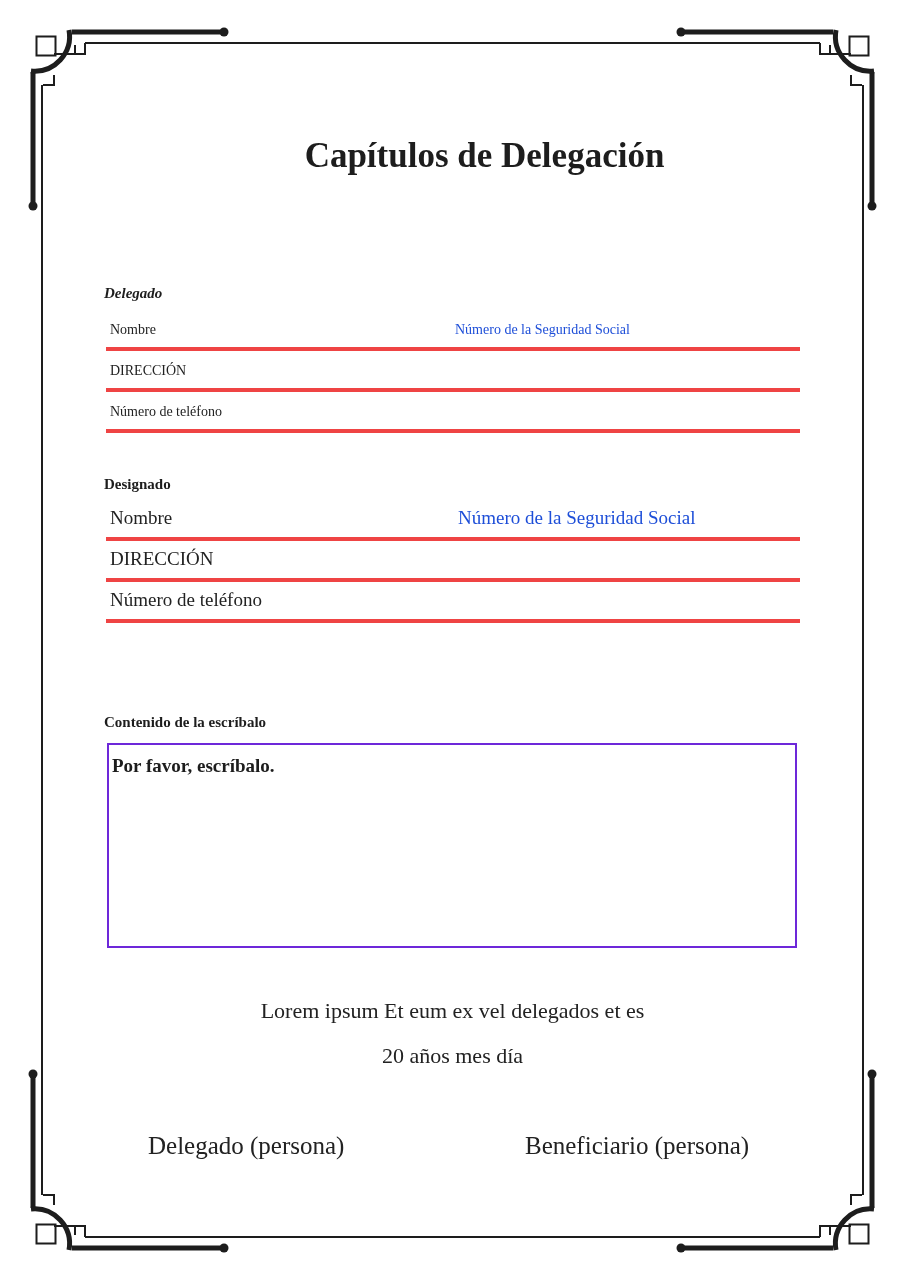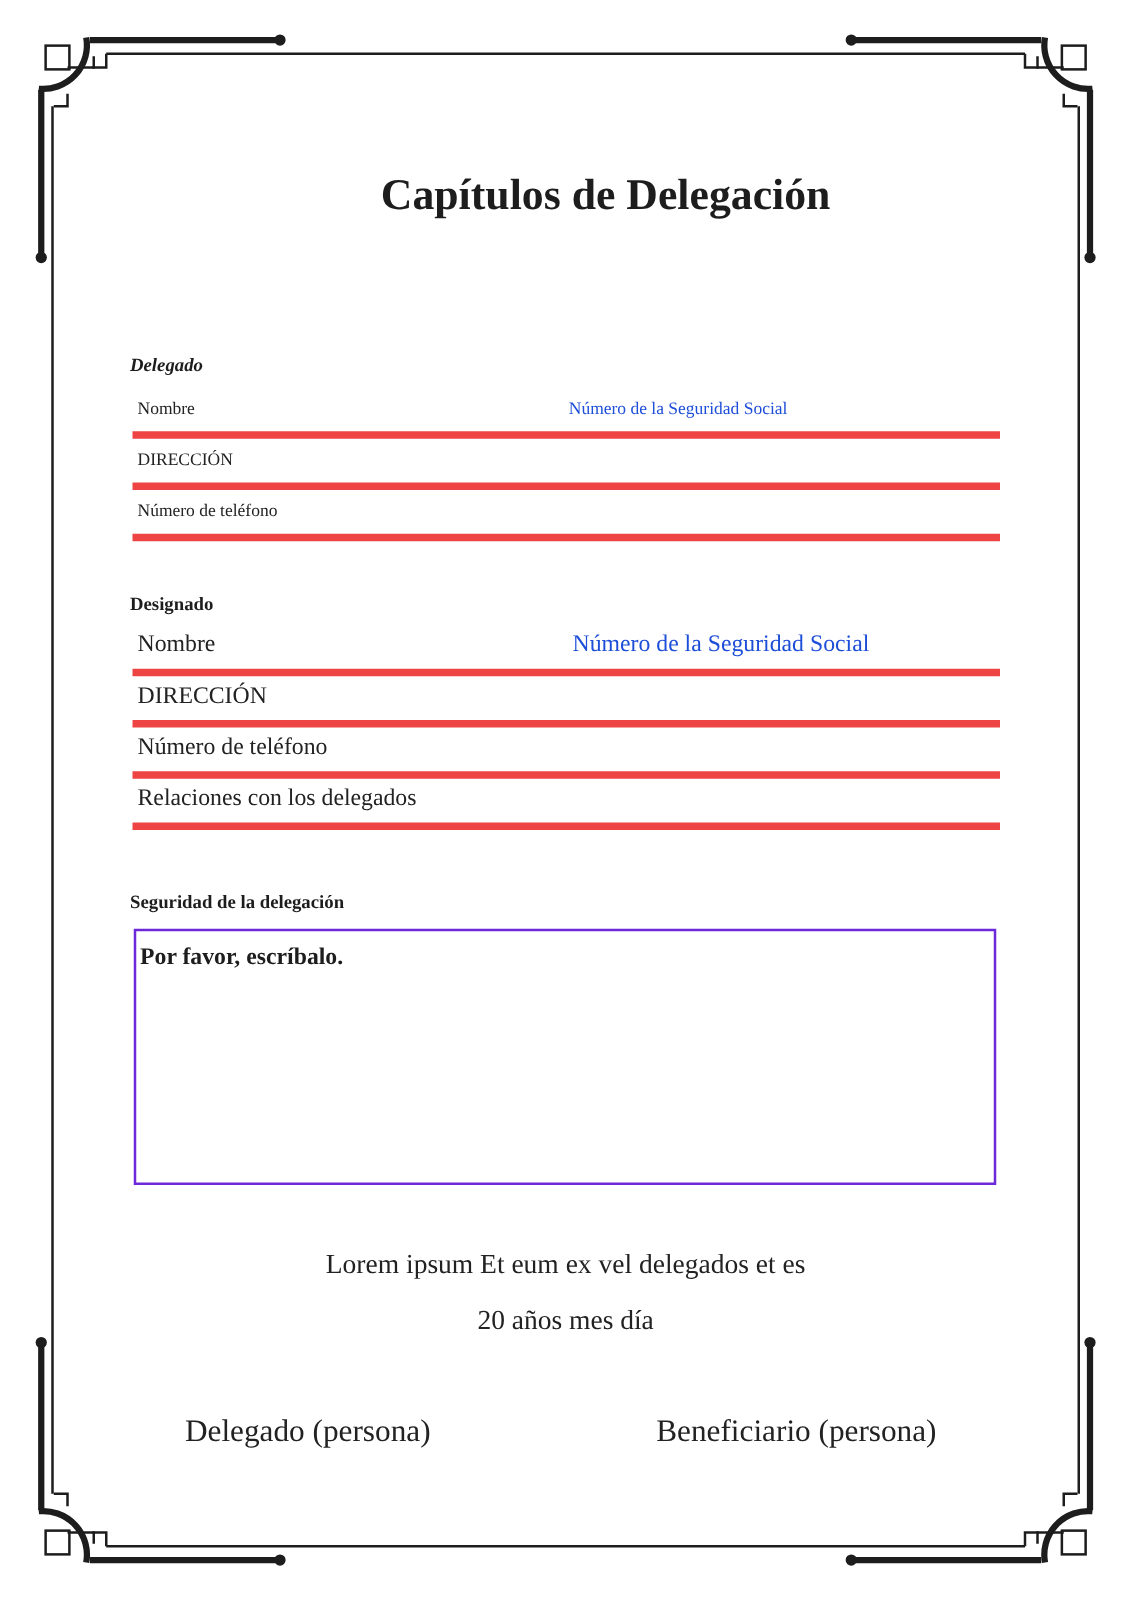--- a/index.html
+++ b/index.html
@@ -4,21 +4,21 @@
 <style>
   html, body { margin: 0; padding: 0; background: #ffffff; }
   body { width: 905px; height: 1280px; position: relative; overflow: hidden;
          font-family: "DejaVu Serif", "Liberation Serif", serif; color: #1d1d1d; }
   .frame { position: absolute; left: 0; top: 0; width: 905px; height: 1280px; }
   .title { position: absolute; left: 0; width: 905px; top: 136px; text-align: center;
            font-size: 35px; font-weight: bold; font-family: "Liberation Serif", "DejaVu Serif", serif; color: #1d1d1d; padding-left: 32px; }
   .section-label { position: absolute; left: 104px; font-size: 15px; font-weight: bold;
            font-family: "Liberation Serif", "DejaVu Serif", serif; color: #1d1d1d; }
   .rows { position: absolute; left: 106px; width: 694px; }
-  .row { position: relative; border-bottom: 6px solid #ef4444; box-sizing: border-box; }
+  .row { position: relative; border-bottom: 4px solid #ef4444; box-sizing: border-box; }
   .row .lbl { position: absolute; left: 4px; font-family: "Liberation Serif", "DejaVu Serif", serif; color: #222; }
   .row .lbl2 { position: absolute; left: 349px; font-family: "Liberation Serif", "DejaVu Serif", serif; color: #1d4ed8; }
   .small .row { height: 41px; }
   .small .row:first-child { height: 38px; }
   .small .lbl, .small .lbl2 { font-size: 14px; bottom: 9px; }
   .big .row { height: 41px; }
   .big .row:first-child { height: 38px; }
   .big .lbl, .big .lbl2 { font-size: 19px; bottom: 8px; }
   .big .lbl2 { left: 352px; }
   .content-box { position: absolute; left: 107px; top: 743px; width: 690px; height: 205px;
@@ -87,26 +87,23 @@
   <div class="row">
     <span class="lbl">Nombre</span>
     <span class="lbl2">Número de la Seguridad Social</span>
   </div>
   <div class="row">
     <span class="lbl">DIRECCIÓN</span>
   </div>
   <div class="row">
     <span class="lbl">Número de teléfono</span>
   </div>
-  <div class="row">
-    <span class="lbl">Relaciones con los delegados</span>
-  </div>
 </div>
 
-<div class="section-label" style="top:714px;">Seguridad de la delegación</div>
+<div class="section-label" style="top:714px;">Contenido de la escríbalo</div>
 <div class="content-box">
   <span class="ph">Por favor, escríbalo.</span>
 </div>
 
 <div class="center-line" style="top:998px;">Lorem ipsum Et eum ex vel delegados et es</div>
 <div class="center-line" style="top:1043px;">20 años mes día</div>
 
 <div class="sig" style="left:148px;">Delegado (persona)</div>
 <div class="sig" style="left:525px;">Beneficiario (persona)</div>
 

